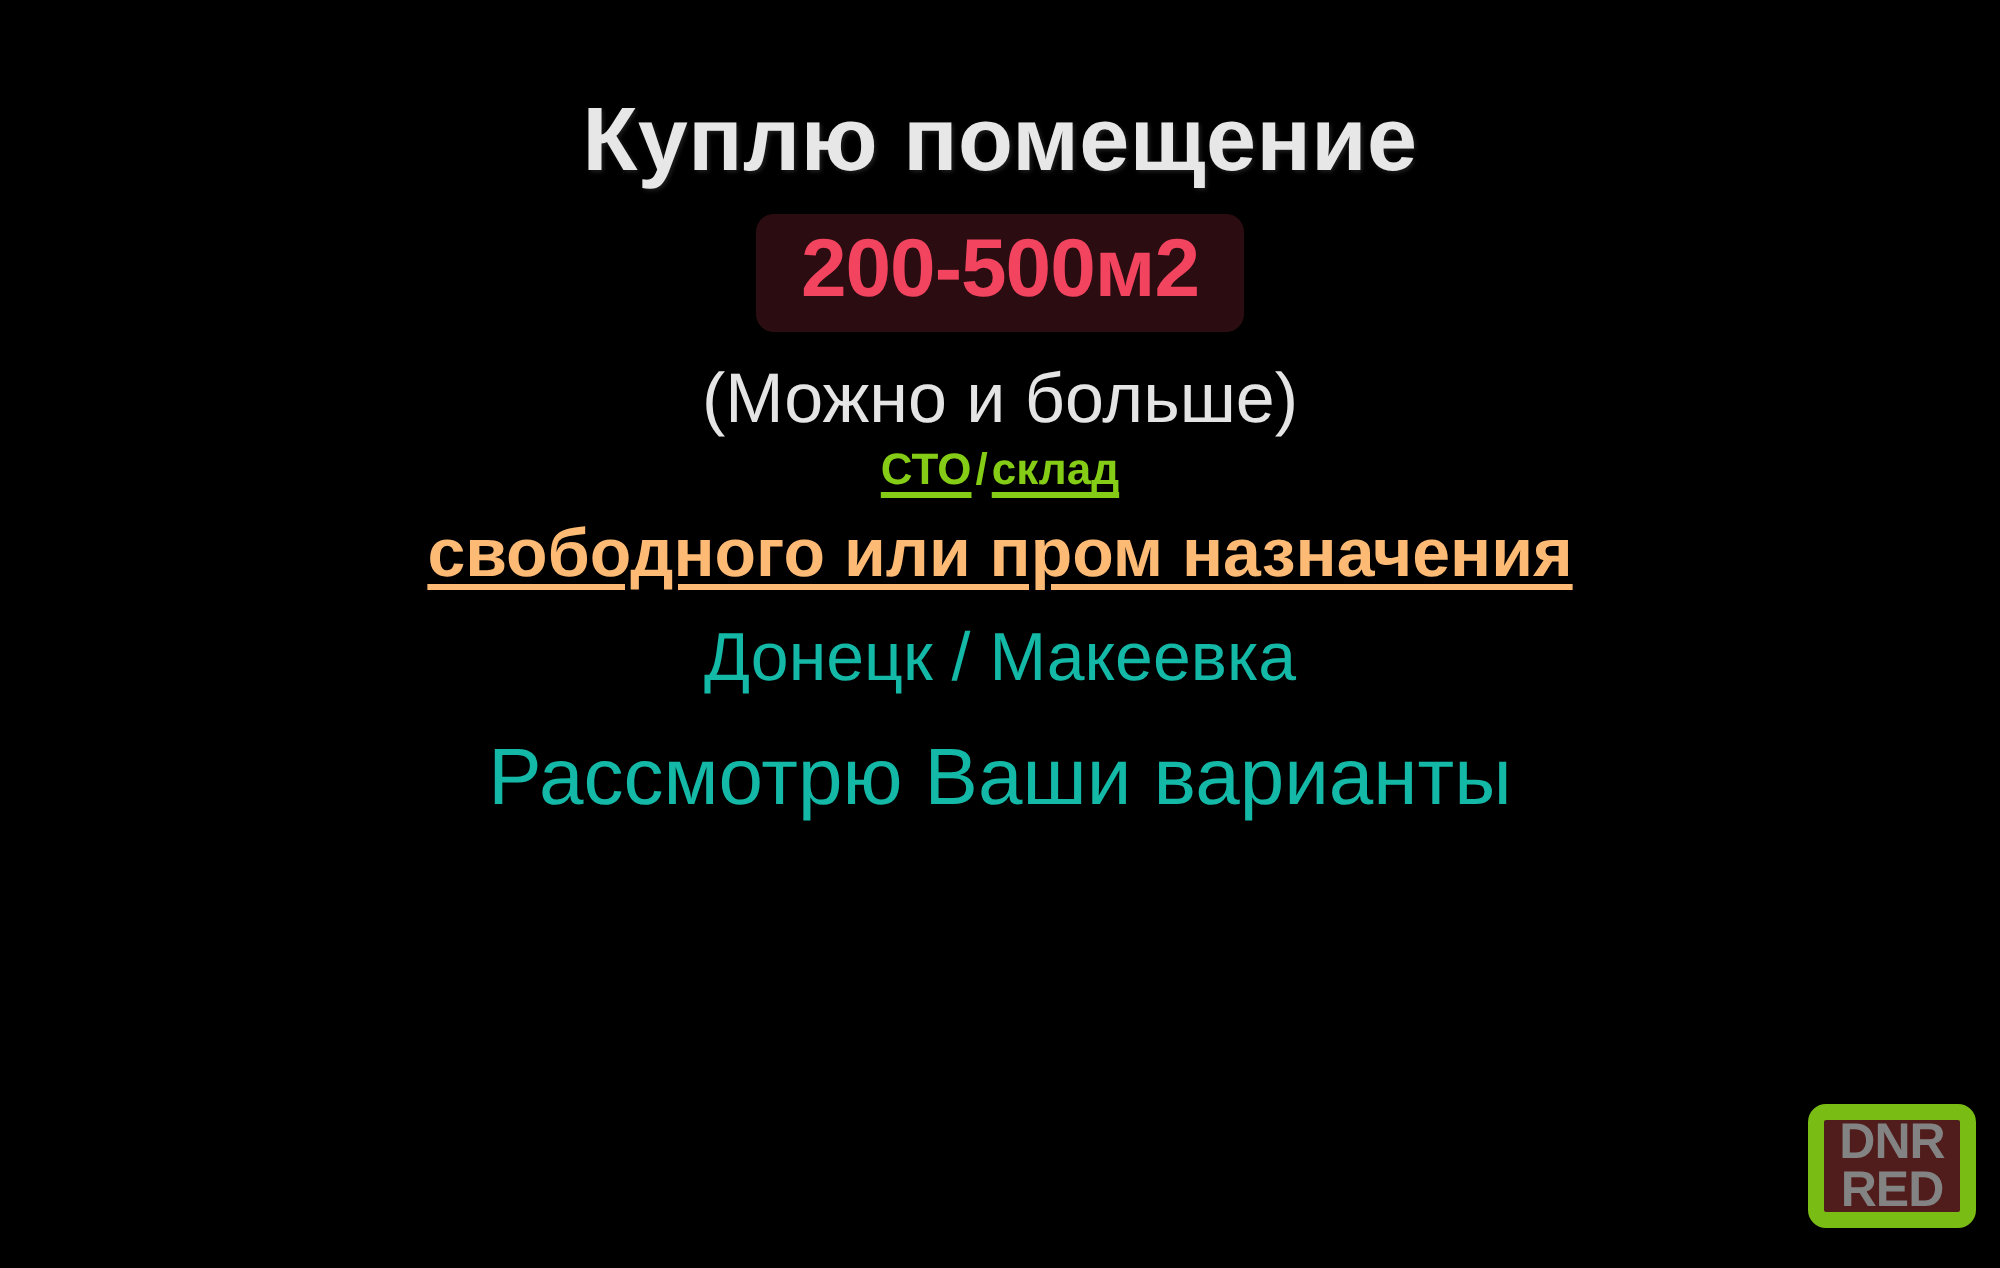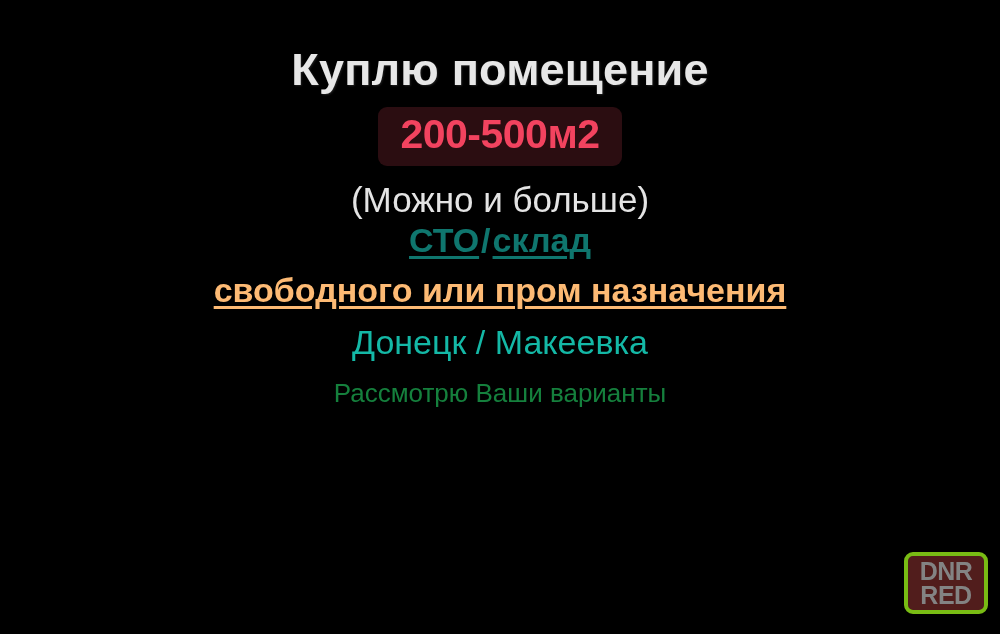--- a/index.html
+++ b/index.html
@@ -67,23 +67,23 @@
   
   .sub-note {
     font-size: 35px;
     font-weight: normal;
     color: #e4e4e4;
     margin-bottom: 5px;
   }
 
   
   .emph-small {
-    font-size: 34px;
+    font-size: 22px;
     font-weight: bold;
-    color: #0f766e;
+    color: #84cc16;
     margin-bottom: 14px;
   }
   .emph-small .u {
     text-decoration: underline;
     text-underline-offset: 4px;
     text-decoration-thickness: 3px;
   }
   .emph-small .sep {
     text-decoration: none;
     padding: 0 2px;
@@ -105,34 +105,34 @@
   
   .city {
     font-size: 34px;
     font-weight: normal;
     color: #14b8a6;
     margin-bottom: 20px;
   }
 
   
   .closing {
-    font-size: 26px;
+    font-size: 40px;
     font-weight: normal;
-    color: #15803d;
+    color: #14b8a6;
   }
 
   
   .watermark {
     position: absolute;
     left: 904px;
     top: 552px;
     width: 84px;
     height: 62px;
     background: #58201f;
-    border: 4px solid #84cc16;
+    border: 8px solid #84cc16;
     border-radius: 9px;
     box-sizing: border-box;
     display: flex;
     flex-direction: column;
     align-items: center;
     justify-content: center;
     opacity: 0.92;
   }
   .watermark span {
     display: block;

